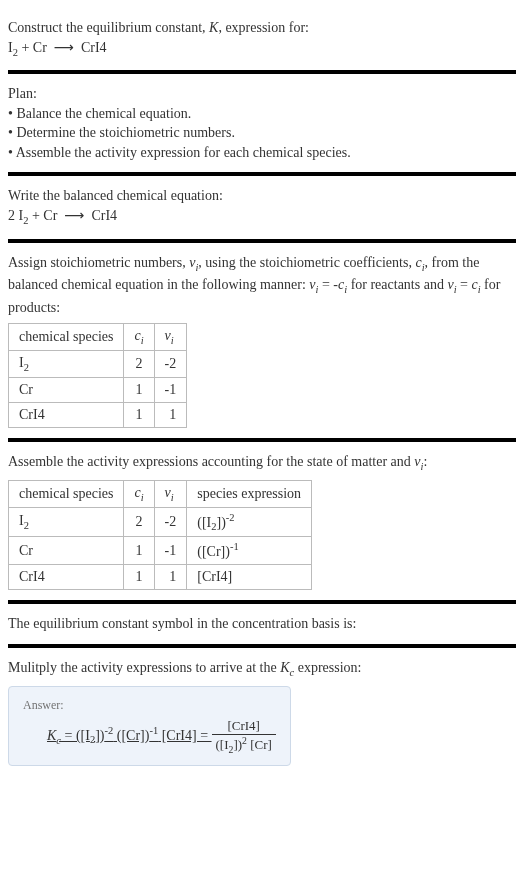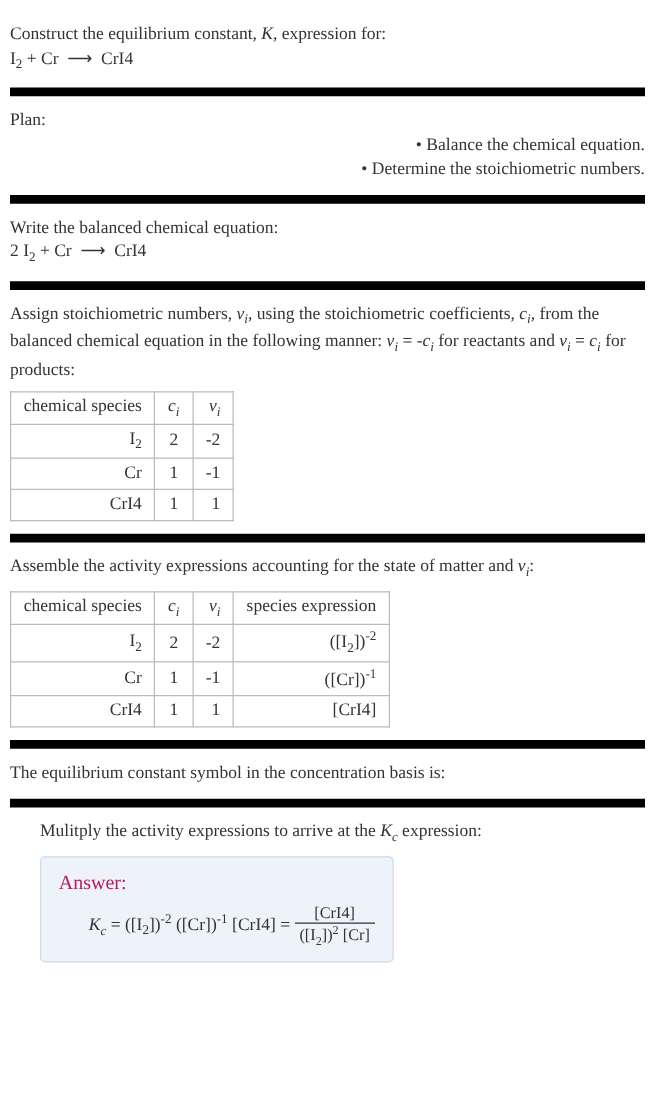--- a/index.html
+++ b/index.html
@@ -9,46 +9,45 @@
     }
     body {
       font-family: Georgia, 'Times New Roman', serif;
       font-size: 14px;
       color: #333;
       background: #fff;
       width: 524px;
       padding: 8px;
     }
     .section {
-      border-bottom: 7px solid #000000;
+      border-bottom: 4px solid #000000;
       padding: 10px 0;
     }
     .section:last-of-type {
       border-bottom: none;
-      margin-left: 24px;
     }
     .sub {
       font-size: 0.75em;
       vertical-align: sub;
     }
     .sup {
       font-size: 0.75em;
       vertical-align: super;
     }
     .italic {
       font-style: italic;
     }
     table {
       border-collapse: collapse;
       margin-top: 6px;
     }
     td, th {
       border: 1px solid #bbb;
       padding: 4px 10px;
-      text-align: right;
+      text-align: left;
       font-weight: normal;
     }
     td.center {
       text-align: center;
     }
     td.right {
       text-align: right;
     }
     .answer-box {
       background: #eef3fa;
@@ -68,38 +67,38 @@
       display: block;
       border-bottom: 1px solid #333;
       padding: 0 4px;
     }
     .frac .den {
       display: block;
       padding: 0 4px;
     }
     .plan-item {
       margin-left: 0;
-      text-align: right;
     }
     p {
       line-height: 1.4;
     }
   </style>
 </head>
 <body>
 
 <div class="section">
   <p>Construct the equilibrium constant, <span class="italic">K</span>, expression for:</p>
   <p>I<span class="sub">2</span> + Cr &nbsp;⟶&nbsp; CrI4</p>
 </div>
 
 <div class="section">
   <p>Plan:</p>
   <p class="plan-item">• Balance the chemical equation.</p>
   <p class="plan-item">• Determine the stoichiometric numbers.</p>
+  <p class="plan-item">• Assemble the activity expression for each chemical species.</p>
 </div>
 
 <div class="section">
   <p>Write the balanced chemical equation:</p>
   <p>2 I<span class="sub">2</span> + Cr &nbsp;⟶&nbsp; CrI4</p>
 </div>
 
 <div class="section">
   <p>Assign stoichiometric numbers, <span class="italic">ν<span class="sub">i</span></span>, using the stoichiometric coefficients, <span class="italic">c<span class="sub">i</span></span>, from the balanced chemical equation in the following manner: <span class="italic">ν<span class="sub">i</span></span> = -<span class="italic">c<span class="sub">i</span></span> for reactants and <span class="italic">ν<span class="sub">i</span></span> = <span class="italic">c<span class="sub">i</span></span> for products:</p>
   <table>
@@ -160,22 +159,22 @@
     </table>
 </div>
 
 <div class="section">
   <p>The equilibrium constant symbol in the concentration basis is:</p>
 </div>
 
 <div class="section" style="border-bottom:none;">
   <p>Mulitply the activity expressions to arrive at the <span class="italic">K<span class="sub">c</span></span> expression:</p>
   <div class="answer-box">
-    <p style="font-size:16px; color:#be185d; margin-bottom:4px;">Answer:</p>
-    <div style="padding-left:24px;">
+    <p style="font-size:12px; color:#737373; margin-bottom:4px;">Answer:</p>
+    <div style="padding-left:24px;text-decoration:underline;">
       <span class="italic">K<span class="sub">c</span></span> = ([I<span class="sub">2</span>])<span class="sup">-2</span> ([Cr])<span class="sup">-1</span> [CrI4] = 
       <span class="frac">
         <span class="num">[CrI4]</span>
         <span class="den">([I<span class="sub">2</span>])<span class="sup">2</span> [Cr]</span>
       </span>
     </div>
   </div>
 </div>
 
 </body></html>

